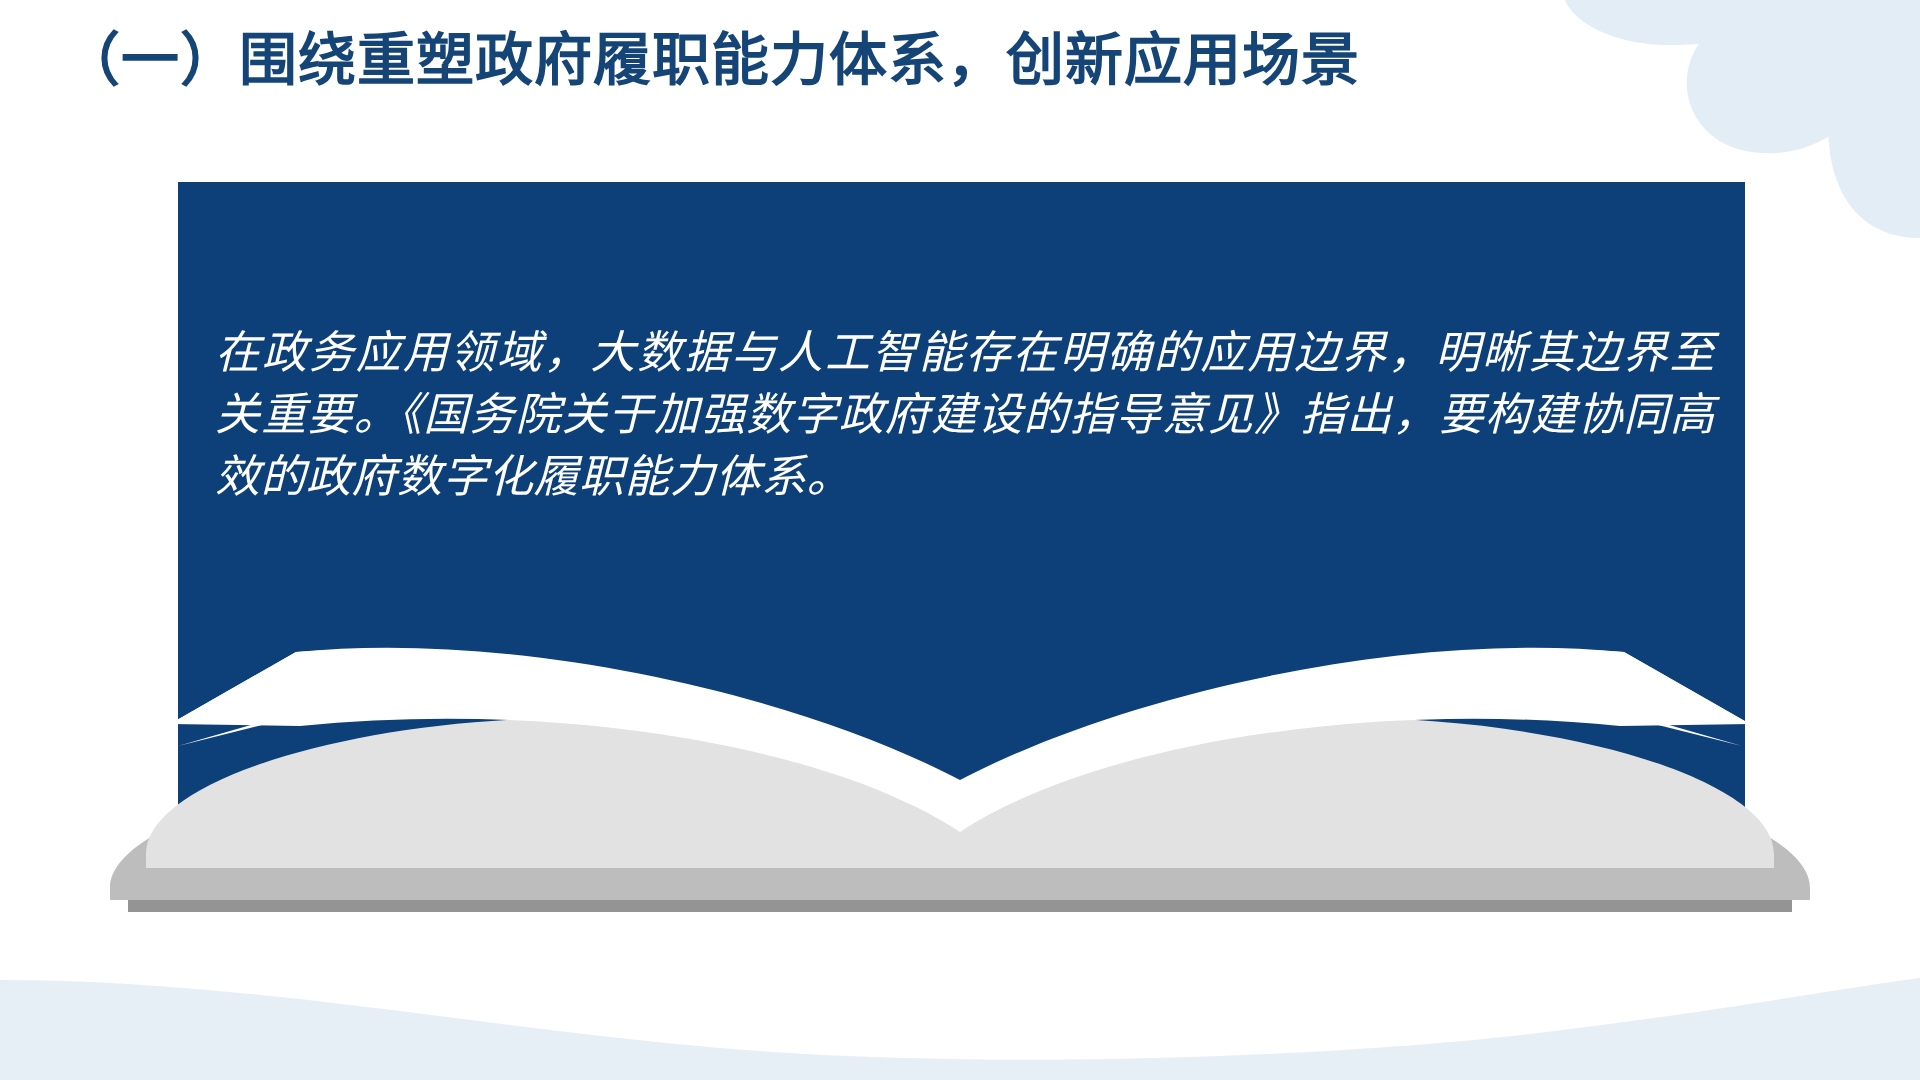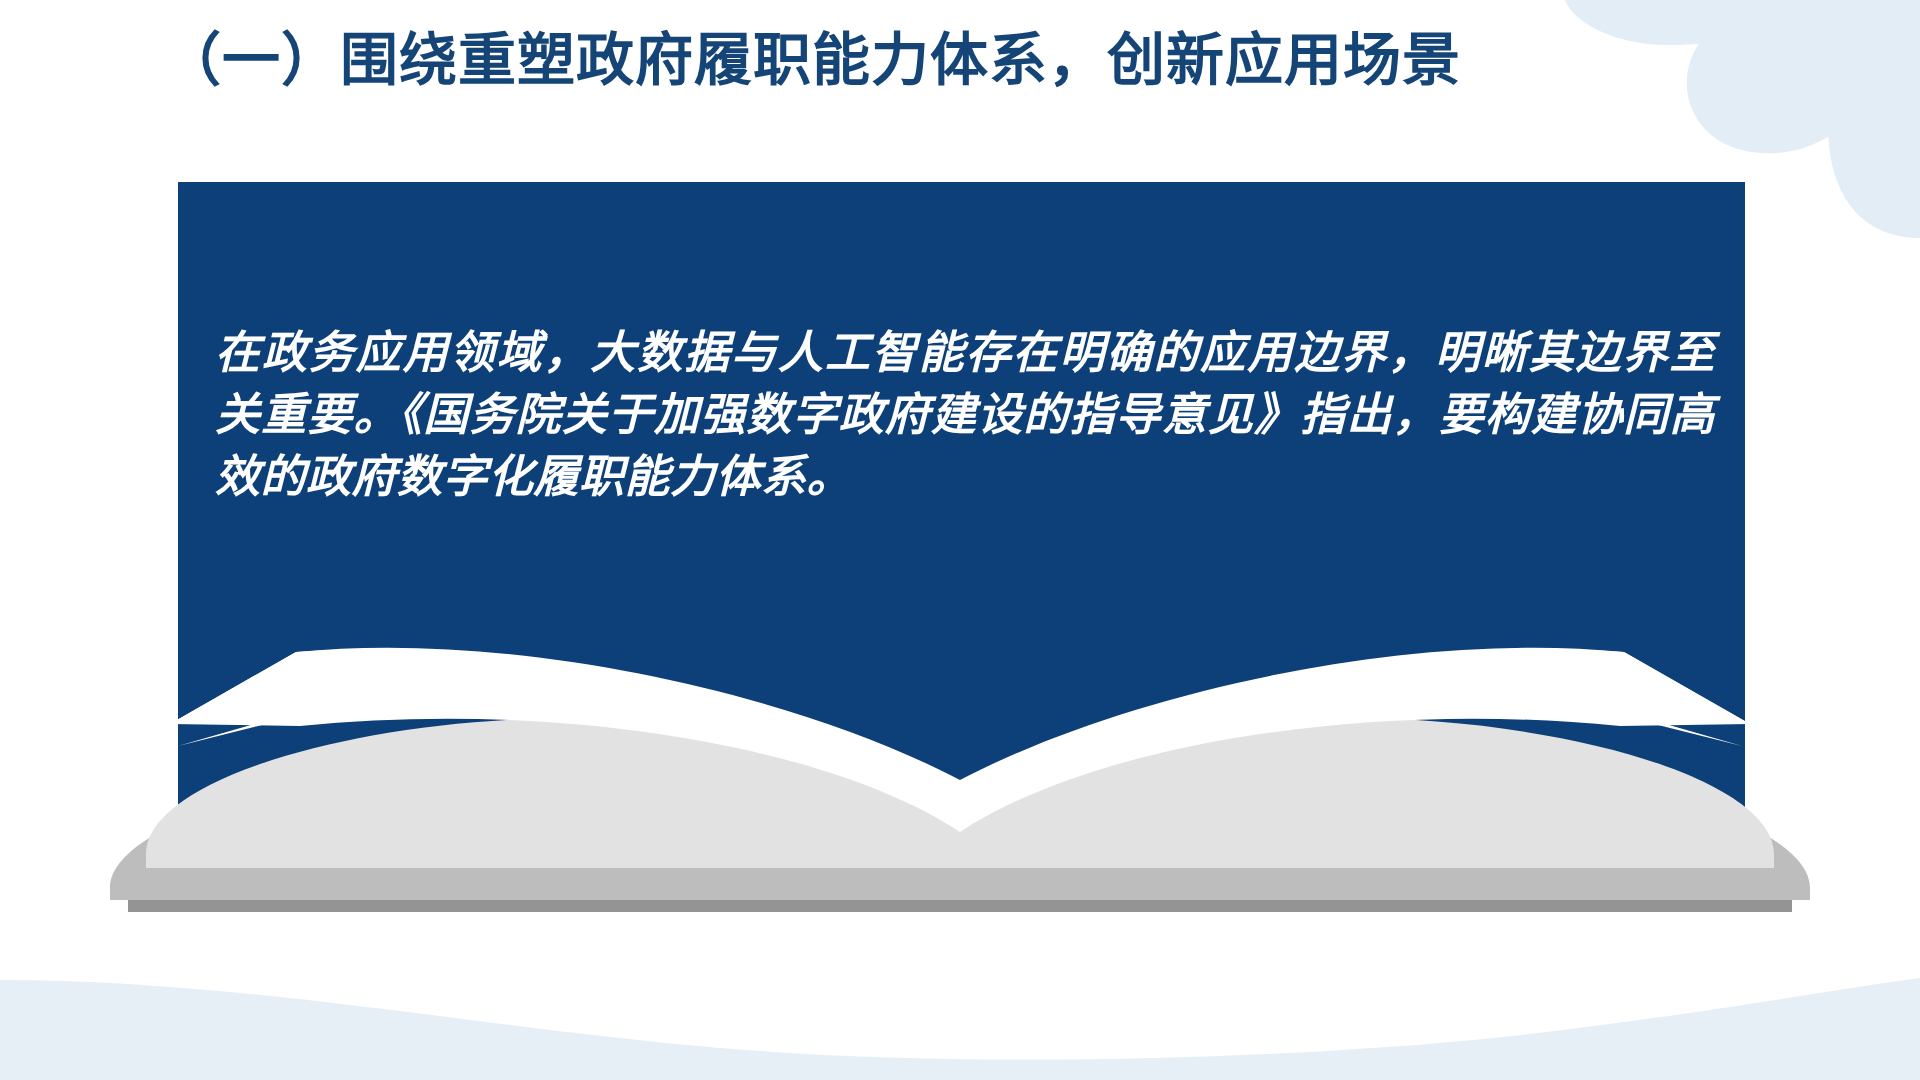--- a/index.html
+++ b/index.html
@@ -32,21 +32,20 @@
     left: 62px;
     top: 26px;
     width: 1500px;
     font-size: 58px;
     line-height: 1.18;
     font-weight: 700;
     letter-spacing: 1px;
     color: #154577;
     font-family: "DejaVu Sans", "Liberation Sans", sans-serif;
     white-space: nowrap;
-    text-align: center;
   }
 
   
   #content-panel {
     position: absolute;
     left: 178px;
     top: 182px;
     width: 1567px;
     height: 635px;
     background: #0d4078;
@@ -59,21 +58,21 @@
     top: 140px;
     width: 1500px;
     color: #ffffff;
     font-size: 45px;
     line-height: 62px;
     letter-spacing: 0.5px;
     text-align: justify;
     text-justify: inter-ideograph;
     font-family: "DejaVu Serif", "Liberation Serif", serif;
     font-style: italic;
-    font-weight: 700;
+    font-weight: 400;
     text-indent: 0;
     white-space: pre-wrap;
   }
 
   
   #book-graphic {
     position: absolute;
     left: 0;
     top: 600px;
     width: 1920px;

